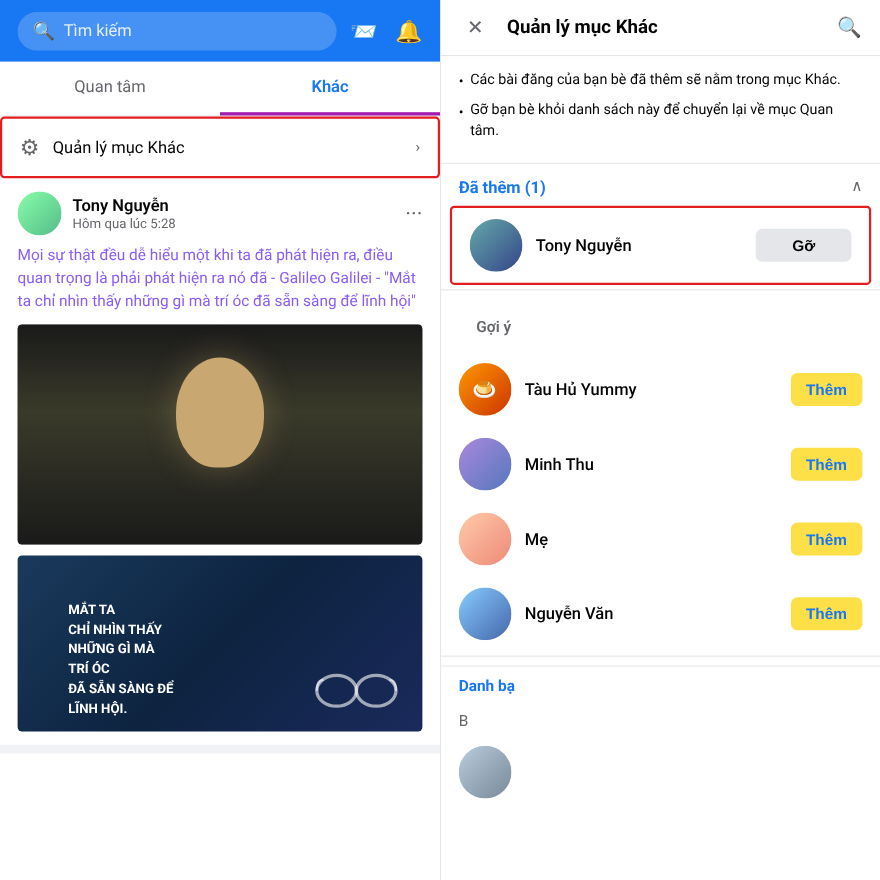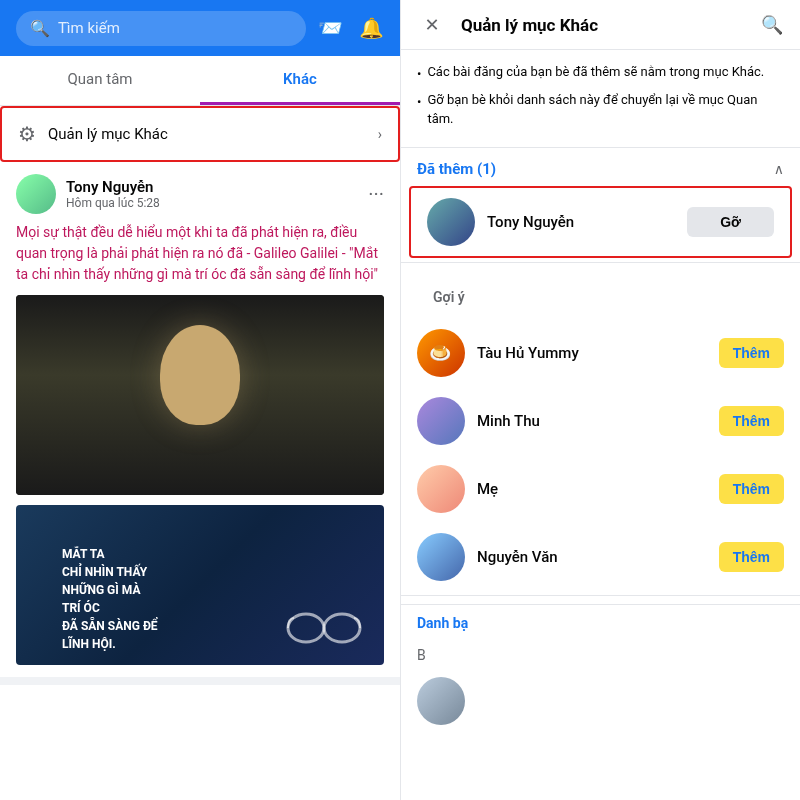--- a/index.html
+++ b/index.html
@@ -155,21 +155,21 @@
     }
 
     .post-more {
       color: #65676b;
       font-size: 20px;
       cursor: pointer;
     }
 
     .post-text {
       font-size: 14px;
-      color: #be185d;
+      color: #8b5cf6;
       line-height: 1.5;
       margin-bottom: 10px;
     }
 
     .post-image {
       width: 100%;
       height: 200px;
       background: #2c2c2c;
       border-radius: 4px;
       overflow: hidden;

